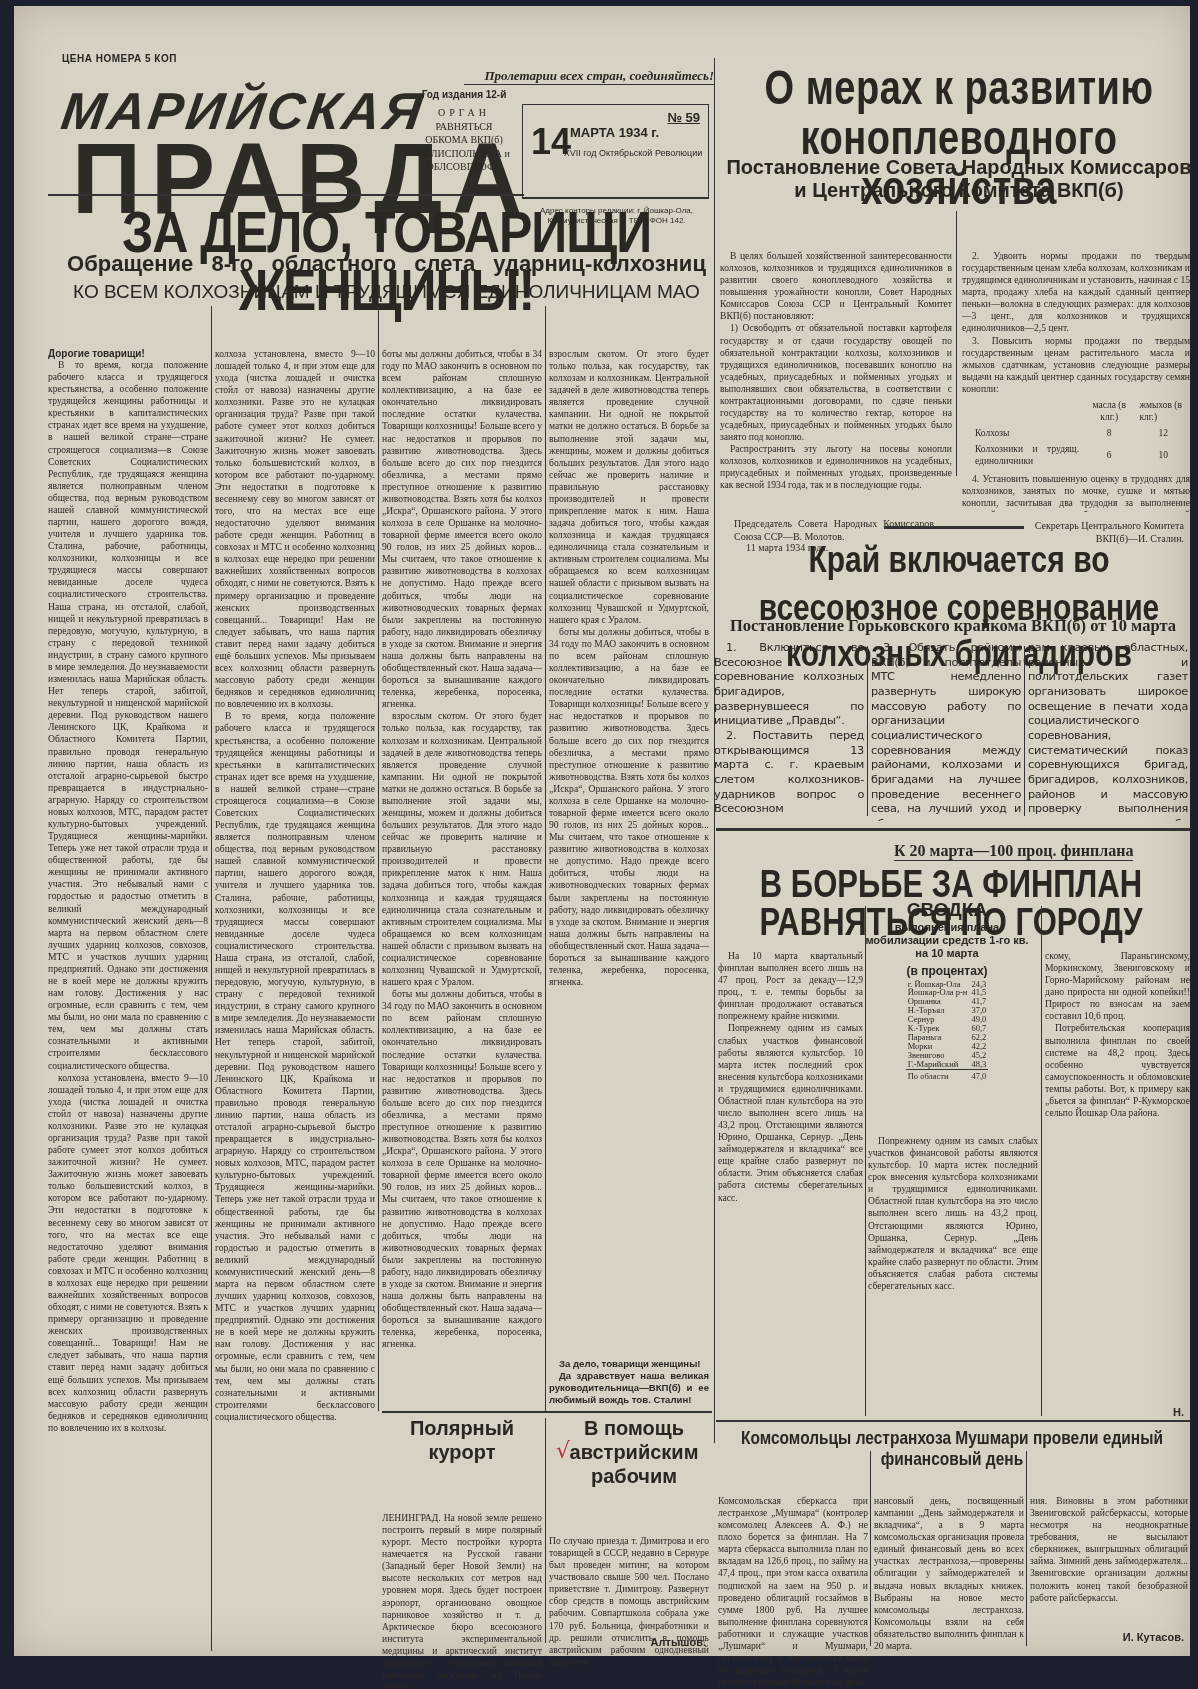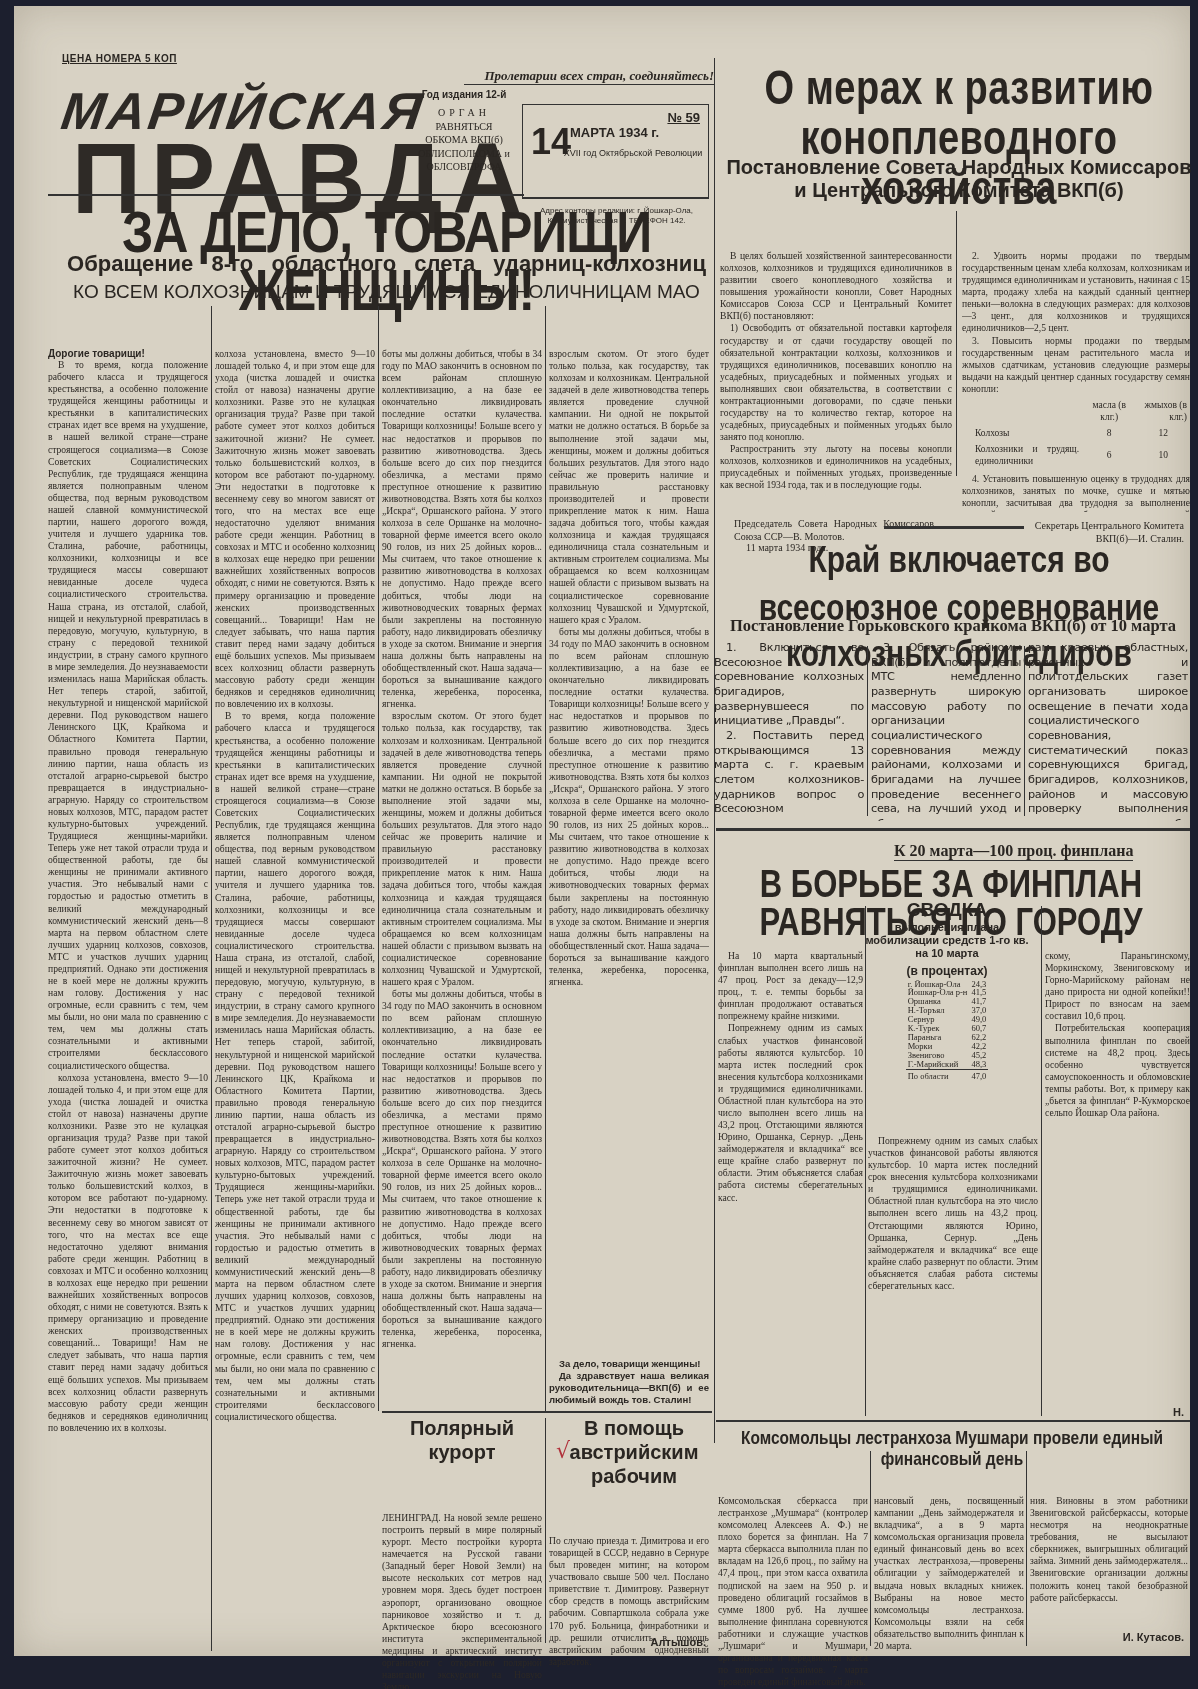--- a/index.html
+++ b/index.html
@@ -8,21 +8,21 @@
     background: #1c1f2e;
     font-family: "Liberation Serif", serif;
     color: #2a2622;
   }
   .sheet {
     position: absolute; left: 14px; top: 6px; width: 1176px; height: 1650px;
     background: #d8d2c4;
     box-shadow: inset 0 0 40px rgba(90,80,60,0.25);
   }
   .abs { position: absolute; }
-  .price { left: 48px; top: 47px; font: bold 10px "Liberation Sans", sans-serif; text-decoration: underline; letter-spacing: 0.5px; }
+  .price { left: 48px; top: 47px; font: bold 10px "Liberation Sans", sans-serif; letter-spacing: 0.5px; }
   .slogan { left: 450px; top: 62px; font: italic bold 13px "Liberation Serif", serif; border-bottom: 1px solid #333; width: 250px; text-align:right; }
   .masthead-top { left: 48px; top: 75px; font: italic 900 52px "Liberation Sans", sans-serif; letter-spacing: 3px; transform: skewX(-8deg); color:#2e2a26;}
   .masthead-main { left: 58px; top: 124px; font: 900 96px/1 "Liberation Sans Narrow", "Liberation Sans", sans-serif; letter-spacing: 10px; color:#2e2a26; transform: scaleY(1.05);}
   .organ { left: 400px; top: 83px; width: 100px; text-align:center; font: 10px/1.35 "Liberation Serif", serif; }
   .organ .yr { font: bold 10px "Liberation Sans", sans-serif; }
   .datebox { left: 508px; top: 98px; width: 185px; height: 92px; border: 1px solid #333; border-width: 1px 1px 2px 1px; }
   .datebox .day { position:absolute; left: 8px; top: 16px; font: 900 36px "Liberation Sans", sans-serif; }
   .datebox .month { position:absolute; left: 47px; top: 20px; font: bold 13px "Liberation Sans", sans-serif; }
   .datebox .num { position:absolute; right: 8px; top: 5px; font: bold 13px "Liberation Sans", sans-serif; text-decoration: underline;}
   .datebox .rev { position:absolute; left: 40px; top: 43px; width: 140px; text-align:center; font: 9px/1.2 "Liberation Sans", sans-serif; }
@@ -93,21 +93,21 @@
   </div>
   <div class="abs vrule" style="left:942px;top:205px;height:265px"></div>
   <div class="abs col" style="left:948px;top:200px;width:228px;height:262px">
     <p>2. Удвоить нормы продажи по твердым государственным ценам хлеба колхозам, колхозникам и трудящимся единоличникам и установить, начиная с 15 марта, продажу хлеба на каждый сданный центнер пеньки—волокна в следующих размерах: для колхозов—3 цент., для колхозников и трудящихся единоличников—2,5 цент.</p>
     <p>3. Повысить нормы продажи по твердым государственным ценам растительного масла и жмыхов сдатчикам, установив следующие размеры выдачи на каждый центнер сданных государству семян конопли:</p>
     <table style="font-size:9.5px;margin:2px 0 2px 10px">
       <tbody>
           <tr>
             <td></td>
             <td style="text-align:center;padding:0 8px">масла (в клг.)</td>
-            <td style="text-align:right">жмыхов (в клг.)</td>
+            <td style="text-align:left">жмыхов (в клг.)</td>
           </tr>
       <tr>
             <td>Колхозы</td>
             <td style="text-align:center">8</td>
             <td style="text-align:center">12</td>
           </tr>
       <tr>
             <td>Колхозники и трудящ. единоличники</td>
             <td style="text-align:center">6</td>
             <td style="text-align:center">10</td>

